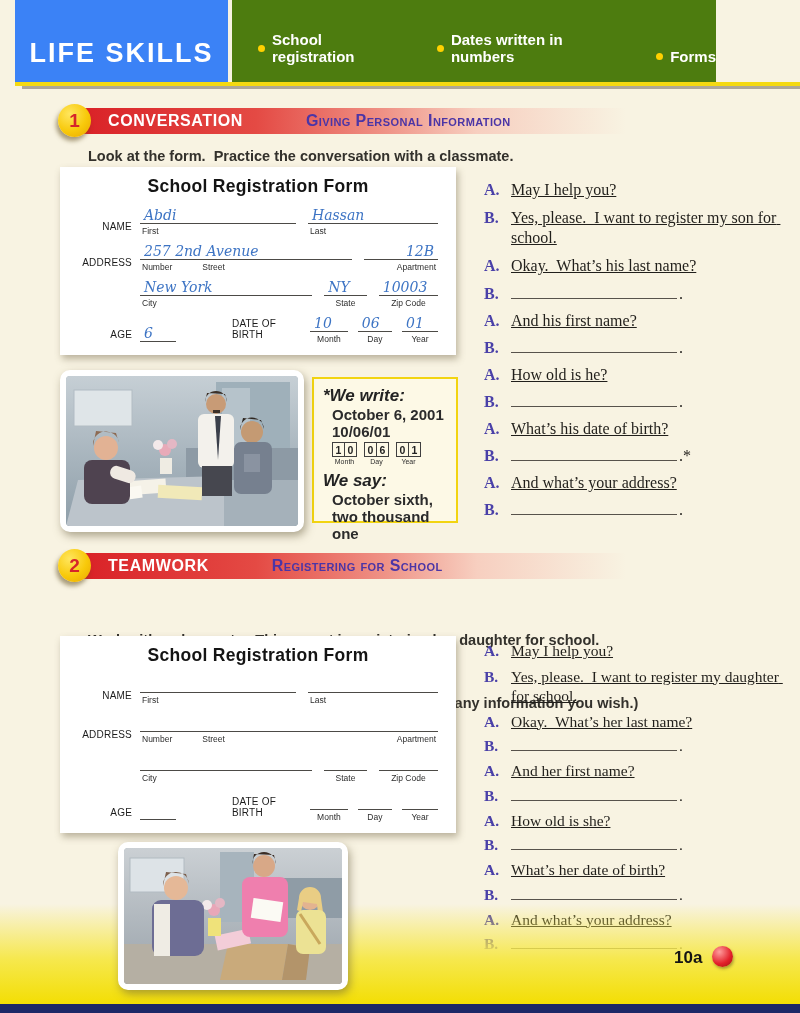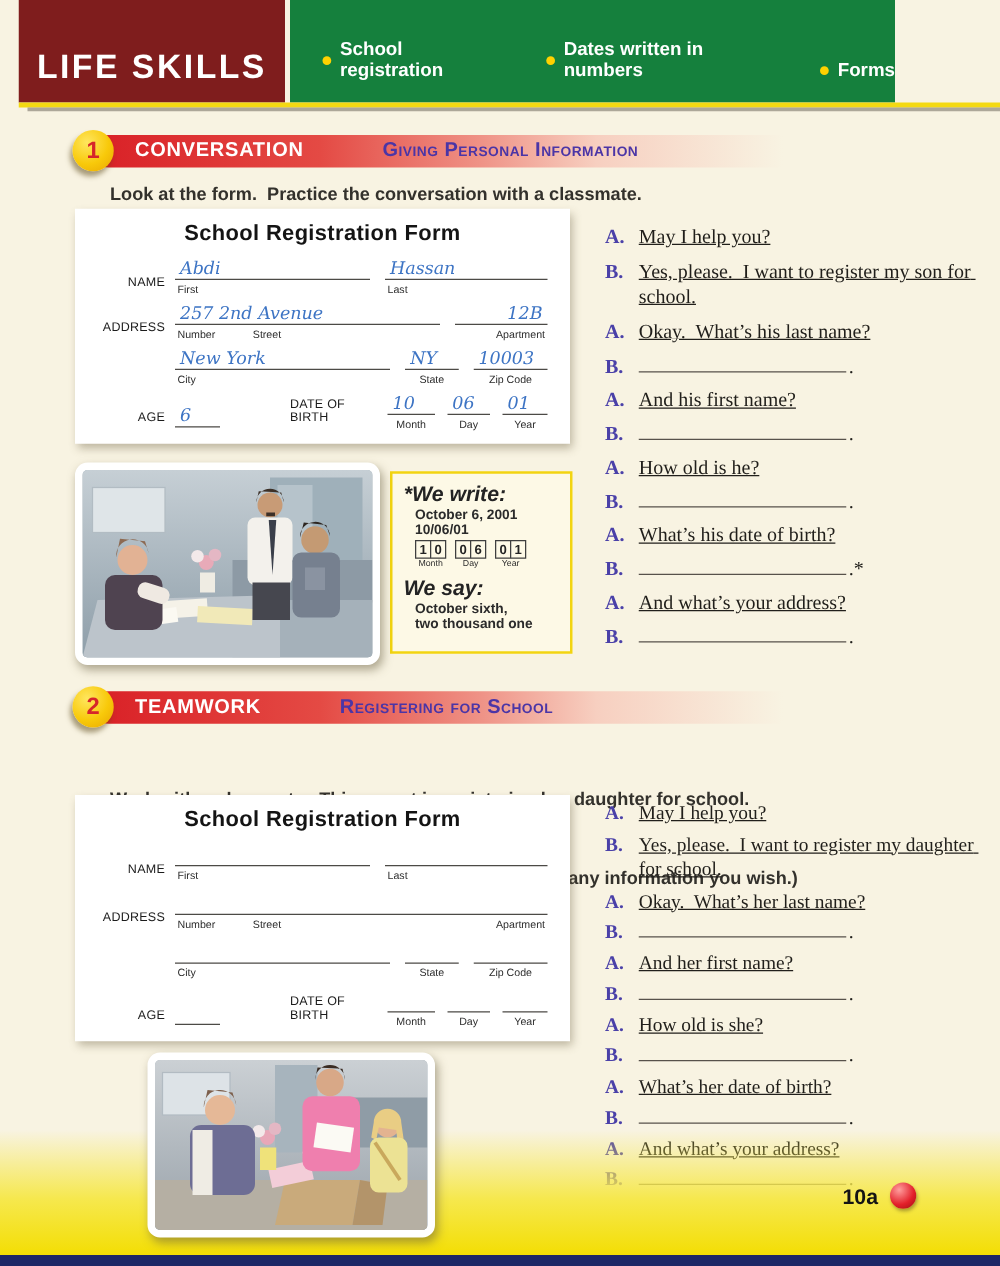--- a/index.html
+++ b/index.html
@@ -5,25 +5,25 @@
   * { margin:0; padding:0; box-sizing:border-box; }
   html,body { background:#8a8a8a; }
   .page {
     position:relative; width:800px; height:1013px; margin:0 auto;
     background:#f8f3e2; overflow:hidden;
     font-family:"Liberation Sans", sans-serif;
   }
 
   
   .hdr-purple{ position:absolute; left:15px; top:0; width:213px; height:82px;
-    background:#7f1d1d; display:flex; align-items:flex-end; justify-content:center;
+    background:#3b82f6; display:flex; align-items:flex-end; justify-content:center;
     padding-bottom:13px; }
   .hdr-title{ color:#fff; font-weight:bold; font-size:27px; letter-spacing:2px; }
   .hdr-red{ position:absolute; left:232px; top:0; width:484px; height:82px;
-    background:#15803d; display:flex; align-items:flex-end; gap:36px;
+    background:#4d7c0f; display:flex; align-items:flex-end; gap:36px;
     padding:0 0 17px 26px; }
   .topic{ display:flex; align-items:center; gap:7px; color:#fff; font-weight:bold; font-size:15px; }
   .bullet{ width:7px; height:7px; border-radius:50%; background:#ffd100; flex:none; }
   .hdr-underline{ position:absolute; left:15px; top:82px; width:785px; height:4px; background:#f4d912; }
   .hdr-shadow{ position:absolute; left:22px; top:86px; width:778px; height:3px; background:#948e80; opacity:.75; }
 
   
   .sec{ position:absolute; left:58px; height:36px; }
   .badge{ position:absolute; left:0; top:0; width:33px; height:33px; border-radius:50%;
     background:radial-gradient(circle at 35% 30%, #ffe65e, #f8c90a 55%, #e9a600);
@@ -59,21 +59,21 @@
   .fsub.center{ justify-content:center; }
   .fsub.right{ justify-content:flex-end; }
   .fsub .gap2{ margin-left:30px; }
   .fsub .apart-right{ margin-left:auto; }
   .doblabel{ font-size:10px; color:#1c1c1c; padding:0 8px 4px 16px; letter-spacing:.2px; }
 
   
   .notebox{ position:absolute; left:312px; top:377px; width:146px; height:146px;
     border:2.5px solid #f2d411; background:#fdf9e6; padding:7px 9px; color:#232323; }
   .nb-label{ font-style:italic; font-weight:bold; font-size:17px; }
-  .nb-indent{ padding-left:9px; font-size:11px; font-weight:bold; color:#2b2b2b; }
+  .nb-indent{ padding-left:9px; font-size:15px; font-weight:bold; color:#2b2b2b; }
   .digit-row{ display:flex; padding-left:9px; margin-top:2px; }
   .digit-grp{ display:flex; flex-direction:column; margin-right:7px; }
   .cells{ display:flex; }
   .dcell{ width:13px; height:15px; border:1px solid #3f3f3f; display:flex; align-items:center;
     justify-content:center; font-size:10.5px; font-weight:bold; background:#fdf9e6; }
   .dcell + .dcell{ margin-left:-1px; }
   .dlabel{ font-size:7px; text-align:center; color:#2d2d2d; padding-top:1px; }
   .nb-say{ margin-top:6px; }
 
   

